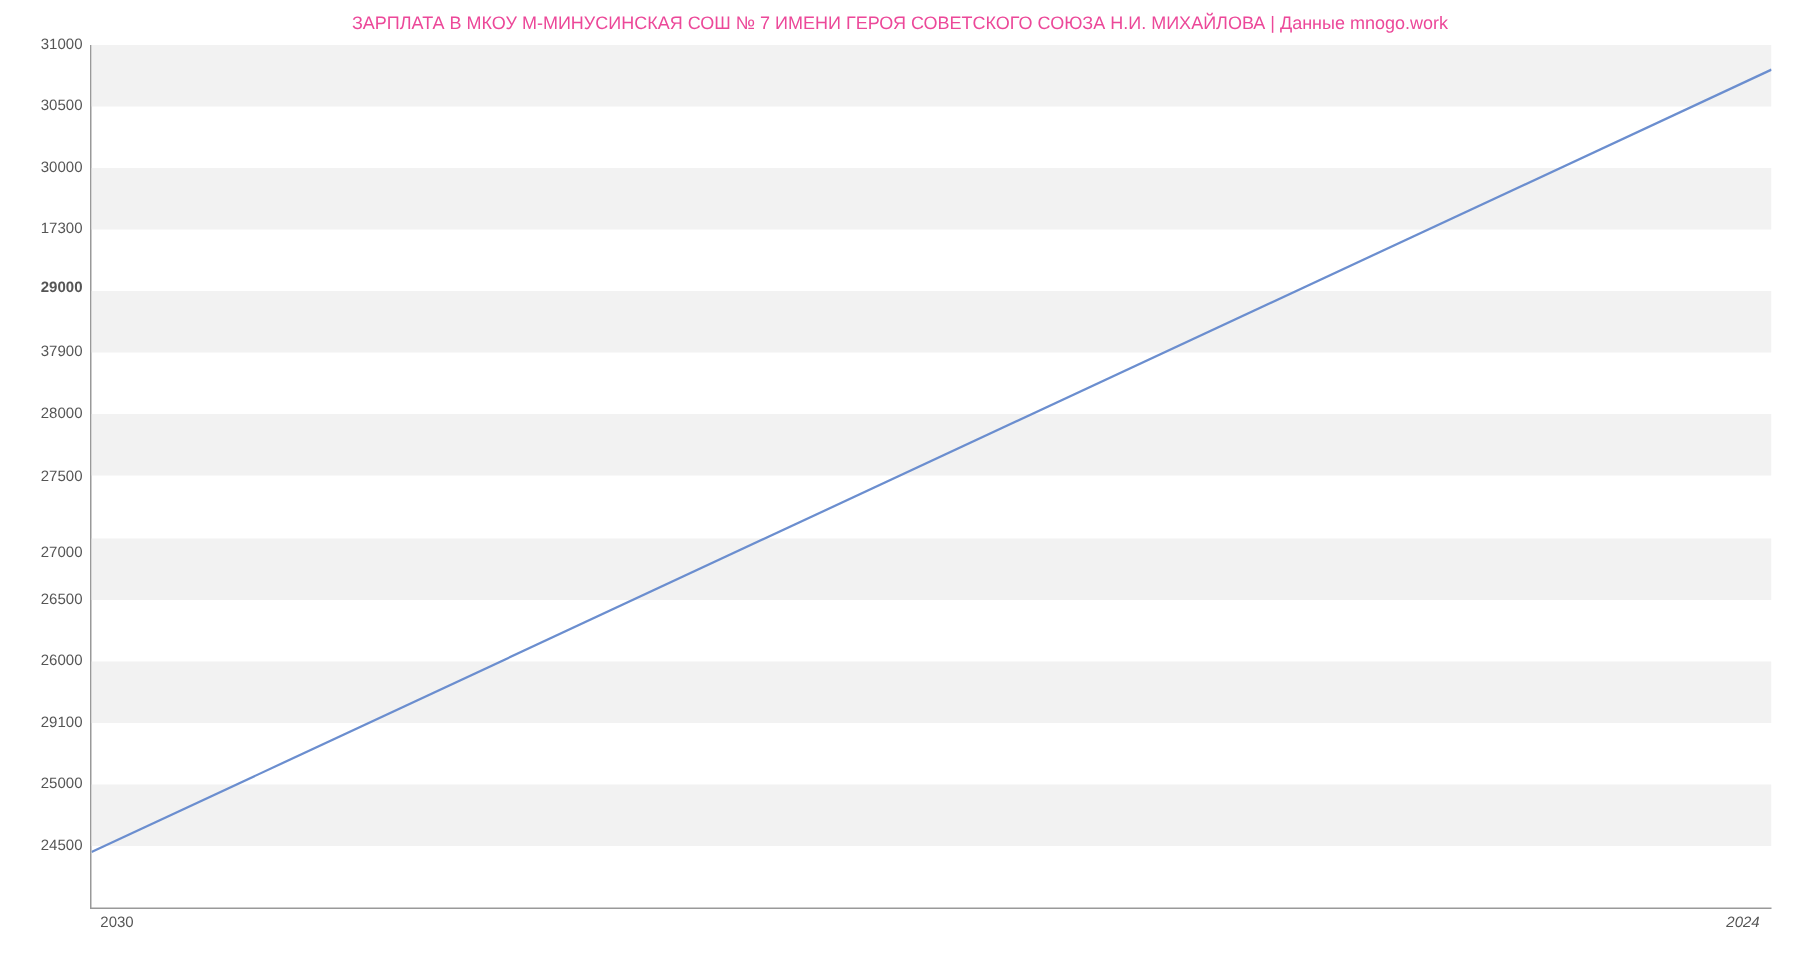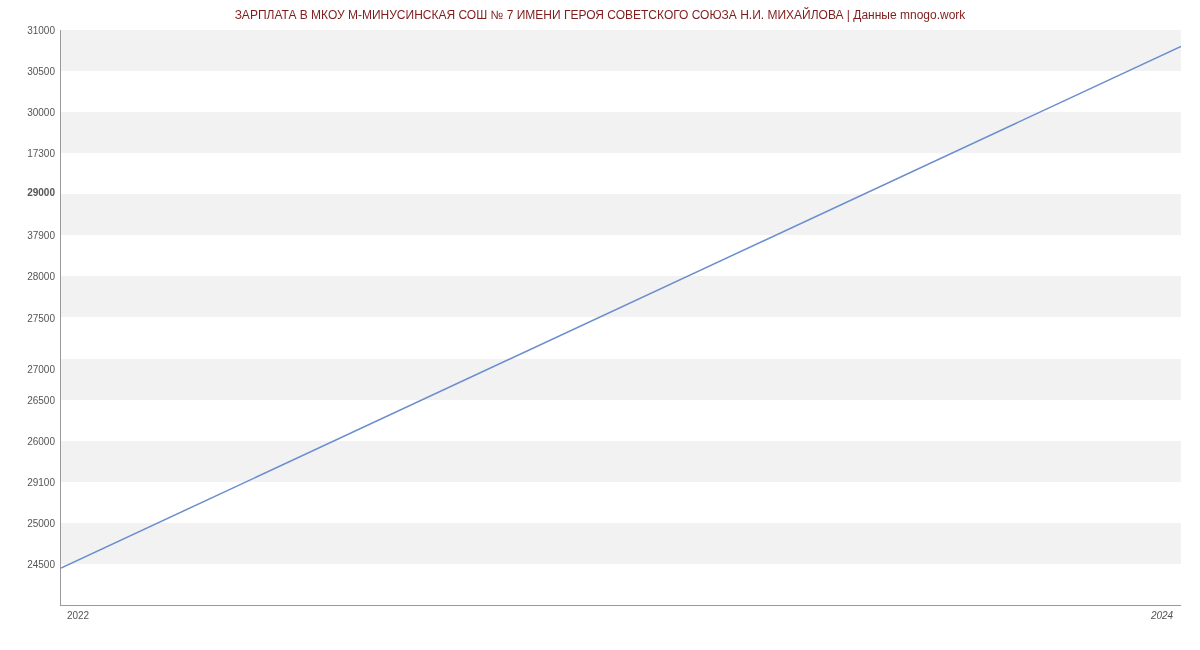--- a/index.html
+++ b/index.html
@@ -17,21 +17,21 @@
     width: 1200px;
     height: 650px;
   }
   .chart-title {
     position: absolute;
     top: 8px;
     left: 0;
     right: 0;
     text-align: center;
     font-size: 12px;
-    color: #7f1d1d;
+    color: #ec4899;
     font-weight: normal;
   }
   .plot-area {
     position: absolute;
     left: 60px;
     top: 30px;
     width: 1120px;
     height: 575px;
     border-left: 1px solid #999;
     border-bottom: 1px solid #999;
@@ -108,16 +108,16 @@
       <div class="y-tick-label" style="top: 276.429px;">28000</div>
       <div class="y-tick-label" style="top: 235.357px;">37900</div>
       <div class="y-tick-label" style="top: 192px; font-weight: bold;">29000</div>
       <div class="y-tick-label" style="top: 153.214px;">17300</div>
       <div class="y-tick-label" style="top: 112.143px;">30000</div>
       <div class="y-tick-label" style="top: 71.0714px;">30500</div>
       <div class="y-tick-label" style="top: 30px;">31000</div>
     </div>
 
   <div>
-      <div class="x-tick-label" style="left: 78px;">2022</div>
+      <div class="x-tick-label" style="left: 78px;">2030</div>
       <div class="x-tick-label" style="left: 1162px; font-style: italic;">2024</div>
     </div>
 </div>
 
 </body></html>

